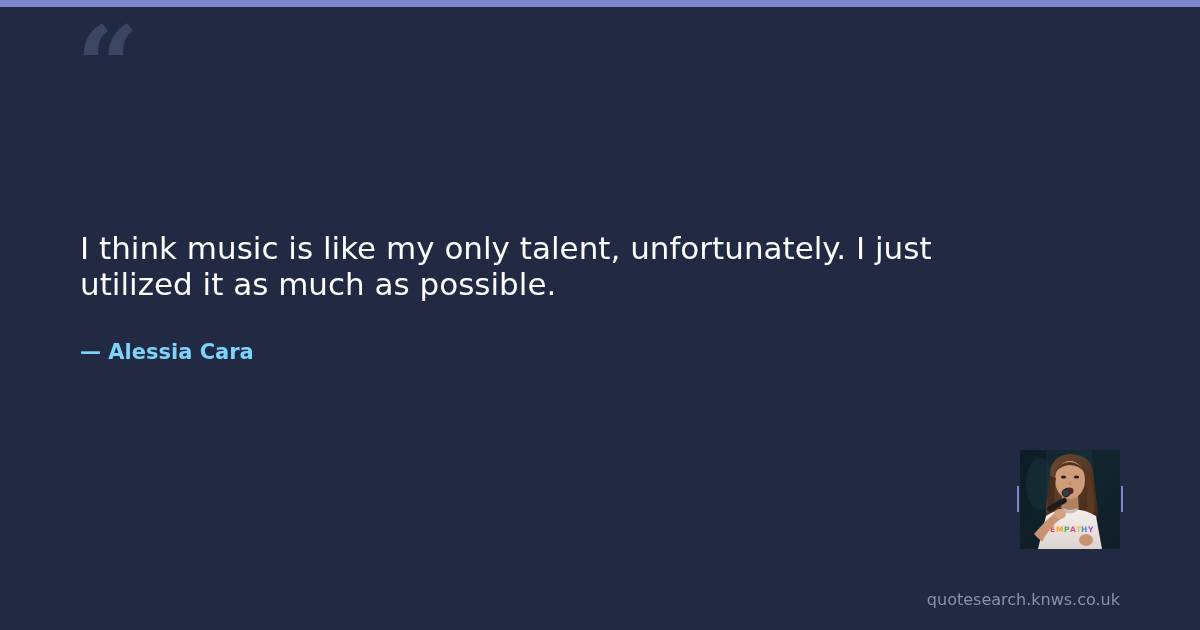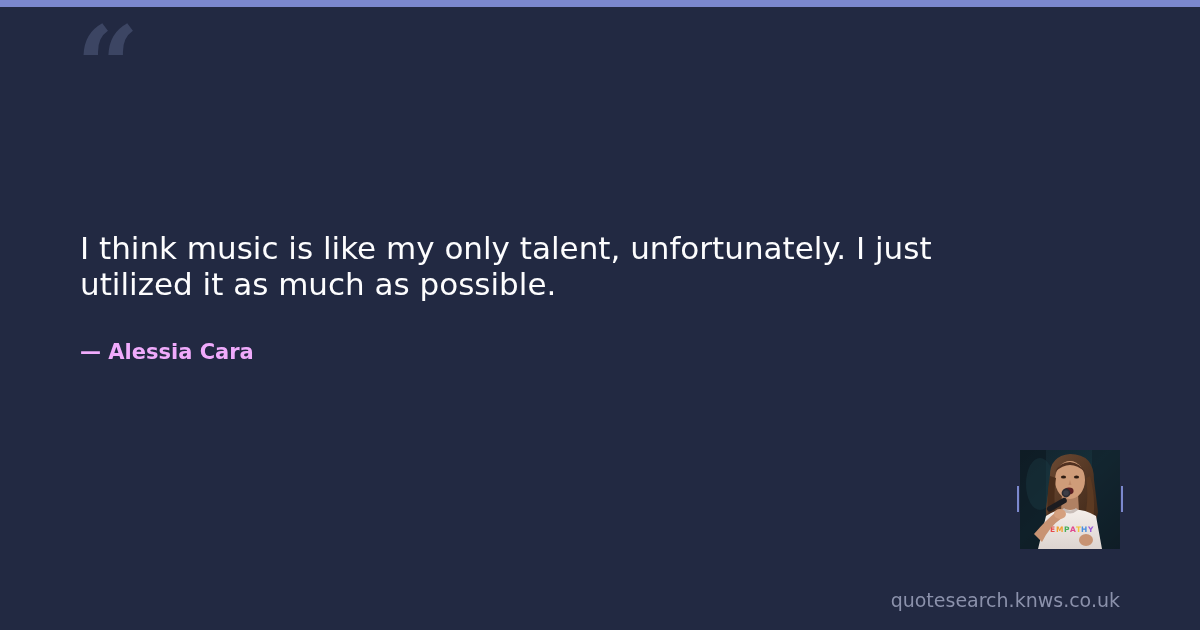--- a/index.html
+++ b/index.html
@@ -62,21 +62,21 @@
 
   
   #quote-author {
     position: absolute;
     left: 80px;
     top: 338px;
     font-family: "DejaVu Sans", sans-serif;
     font-size: 21px;
     font-weight: 700;
     line-height: 28px;
-    color: #f0abfc;
+    color: #7dd3fc;
     white-space: nowrap;
     text-align: right;
   }
 
   
   #author-thumb {
     position: absolute;
     left: 1020px;
     top: 450px;
     width: 100px;
@@ -100,21 +100,21 @@
   }
   #thumb-tick-left  { left: 1017px; }
   #thumb-tick-right { left: 1121px; }
 
   
   #source-url {
     position: absolute;
     right: 80px;
     top: 591px;
     font-family: "DejaVu Sans", sans-serif;
-    font-size: 19px;
+    font-size: 16px;
     font-weight: 400;
     line-height: 18px;
     color: #8b91ab;
     white-space: nowrap;
   }
 </style>
 </head>
 <body>
 
 <div id="quote-card">

